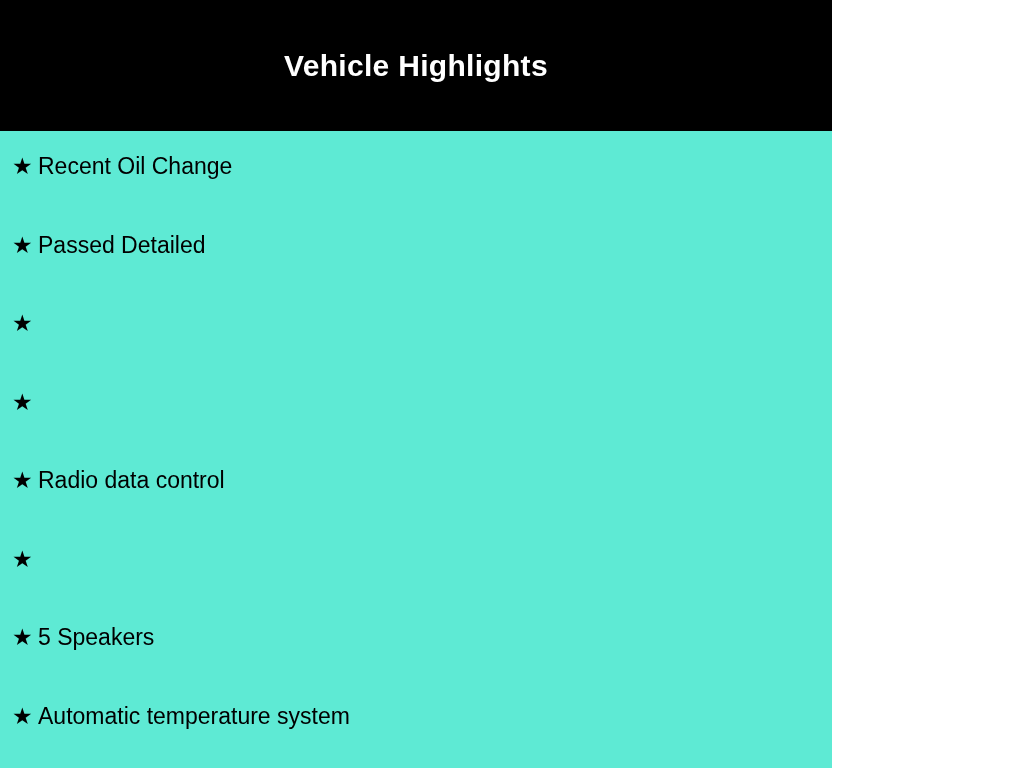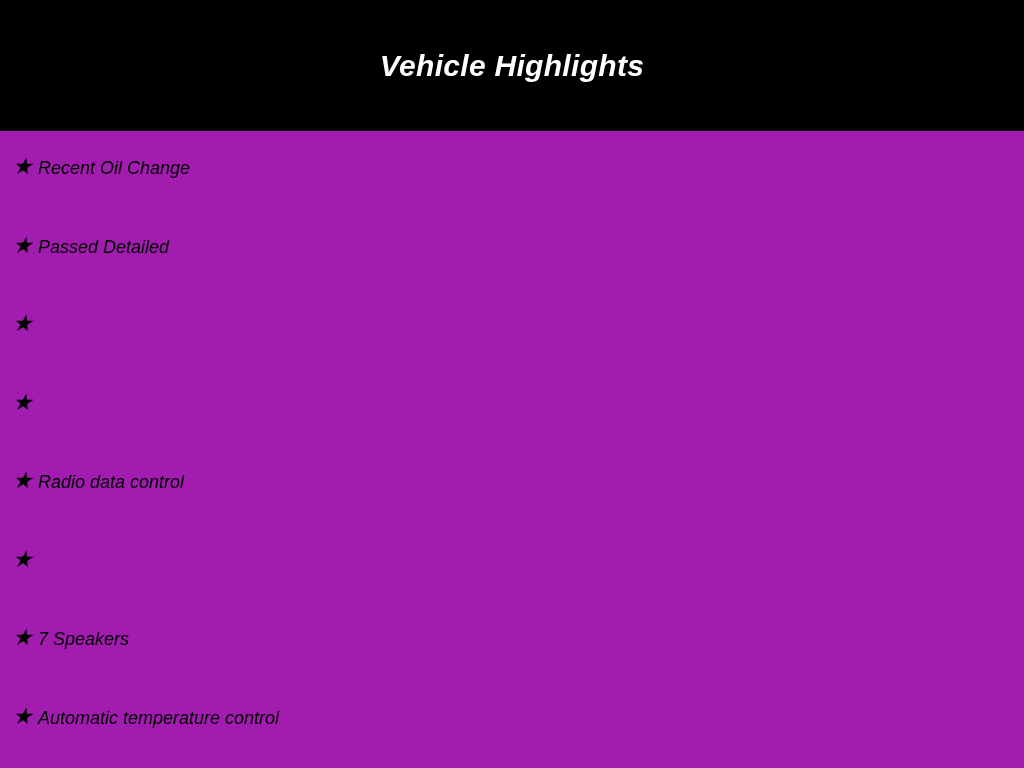--- a/index.html
+++ b/index.html
@@ -7,25 +7,24 @@
     padding: 0;
   }
   body {
     width: 1024px;
     height: 768px;
     background: #ffffff;
     font-family: "Liberation Sans", sans-serif;
     overflow: hidden;
   }
   .page {
-    width: 1024px;
+    width: 832px;
     height: 768px;
     position: relative;
-    background: #a21caf;
-    font-style: italic;
+    background: #5eead4;
   }
   .header {
     width: 100%;
     height: 131px;
     background: #000000;
     display: flex;
     align-items: center;
     justify-content: center;
     box-sizing: border-box;
   }
@@ -53,21 +52,21 @@
   .star-icon {
     display: inline-block;
     width: 26px;
     font-size: 23px;
     line-height: 1;
     color: #000000;
     flex: 0 0 auto;
     text-align: left;
   }
   .item-label {
-    font-size: 18px;
+    font-size: 23px;
     color: #000000;
     line-height: 1;
     font-family: "Liberation Sans", sans-serif;
     white-space: nowrap;
   }
 </style>
 </head>
 <body>
 
 <div class="page">
@@ -100,23 +99,23 @@
       <span class="star-icon">★</span>
       <span class="item-label">Radio data control</span>
     </li>
 
     <li class="highlight-item">
       <span class="star-icon">★</span>
     </li>
 
     <li class="highlight-item">
       <span class="star-icon">★</span>
-      <span class="item-label">7 Speakers</span>
+      <span class="item-label">5 Speakers</span>
     </li>
 
     <li class="highlight-item">
       <span class="star-icon">★</span>
-      <span class="item-label">Automatic temperature control</span>
+      <span class="item-label">Automatic temperature system</span>
     </li>
 
   </ul>
 
 </div>
 
 </body></html>

